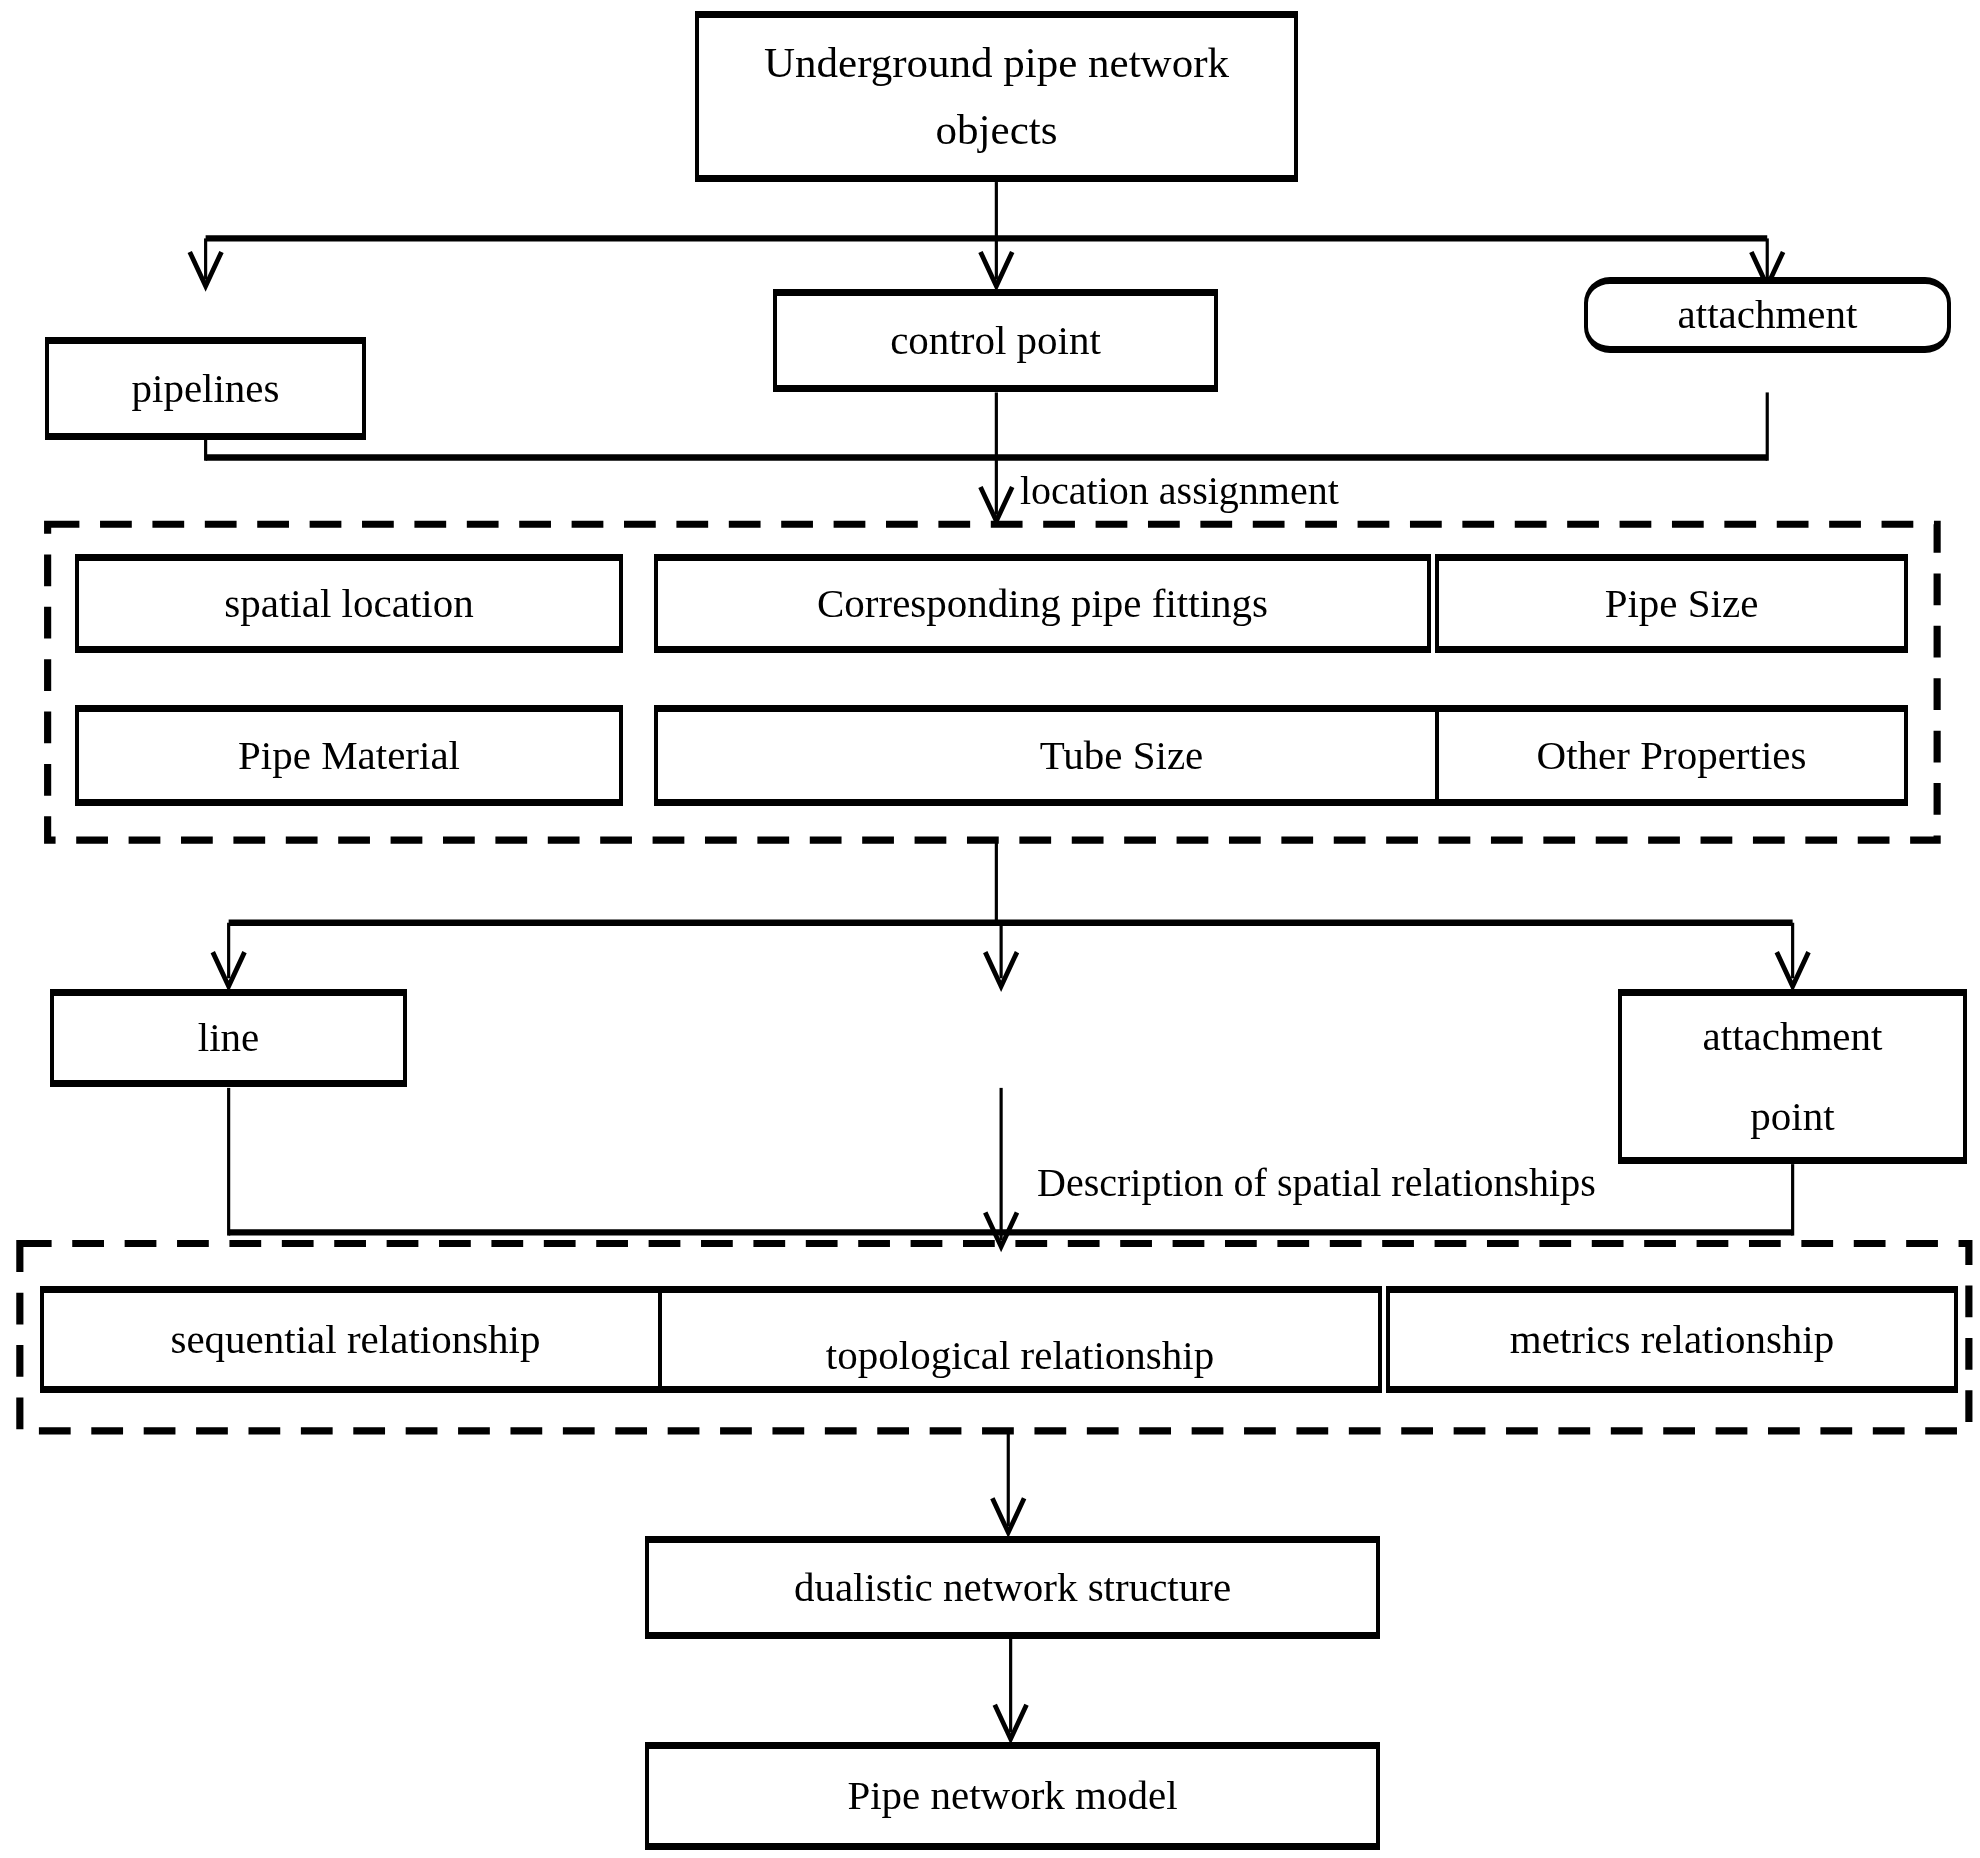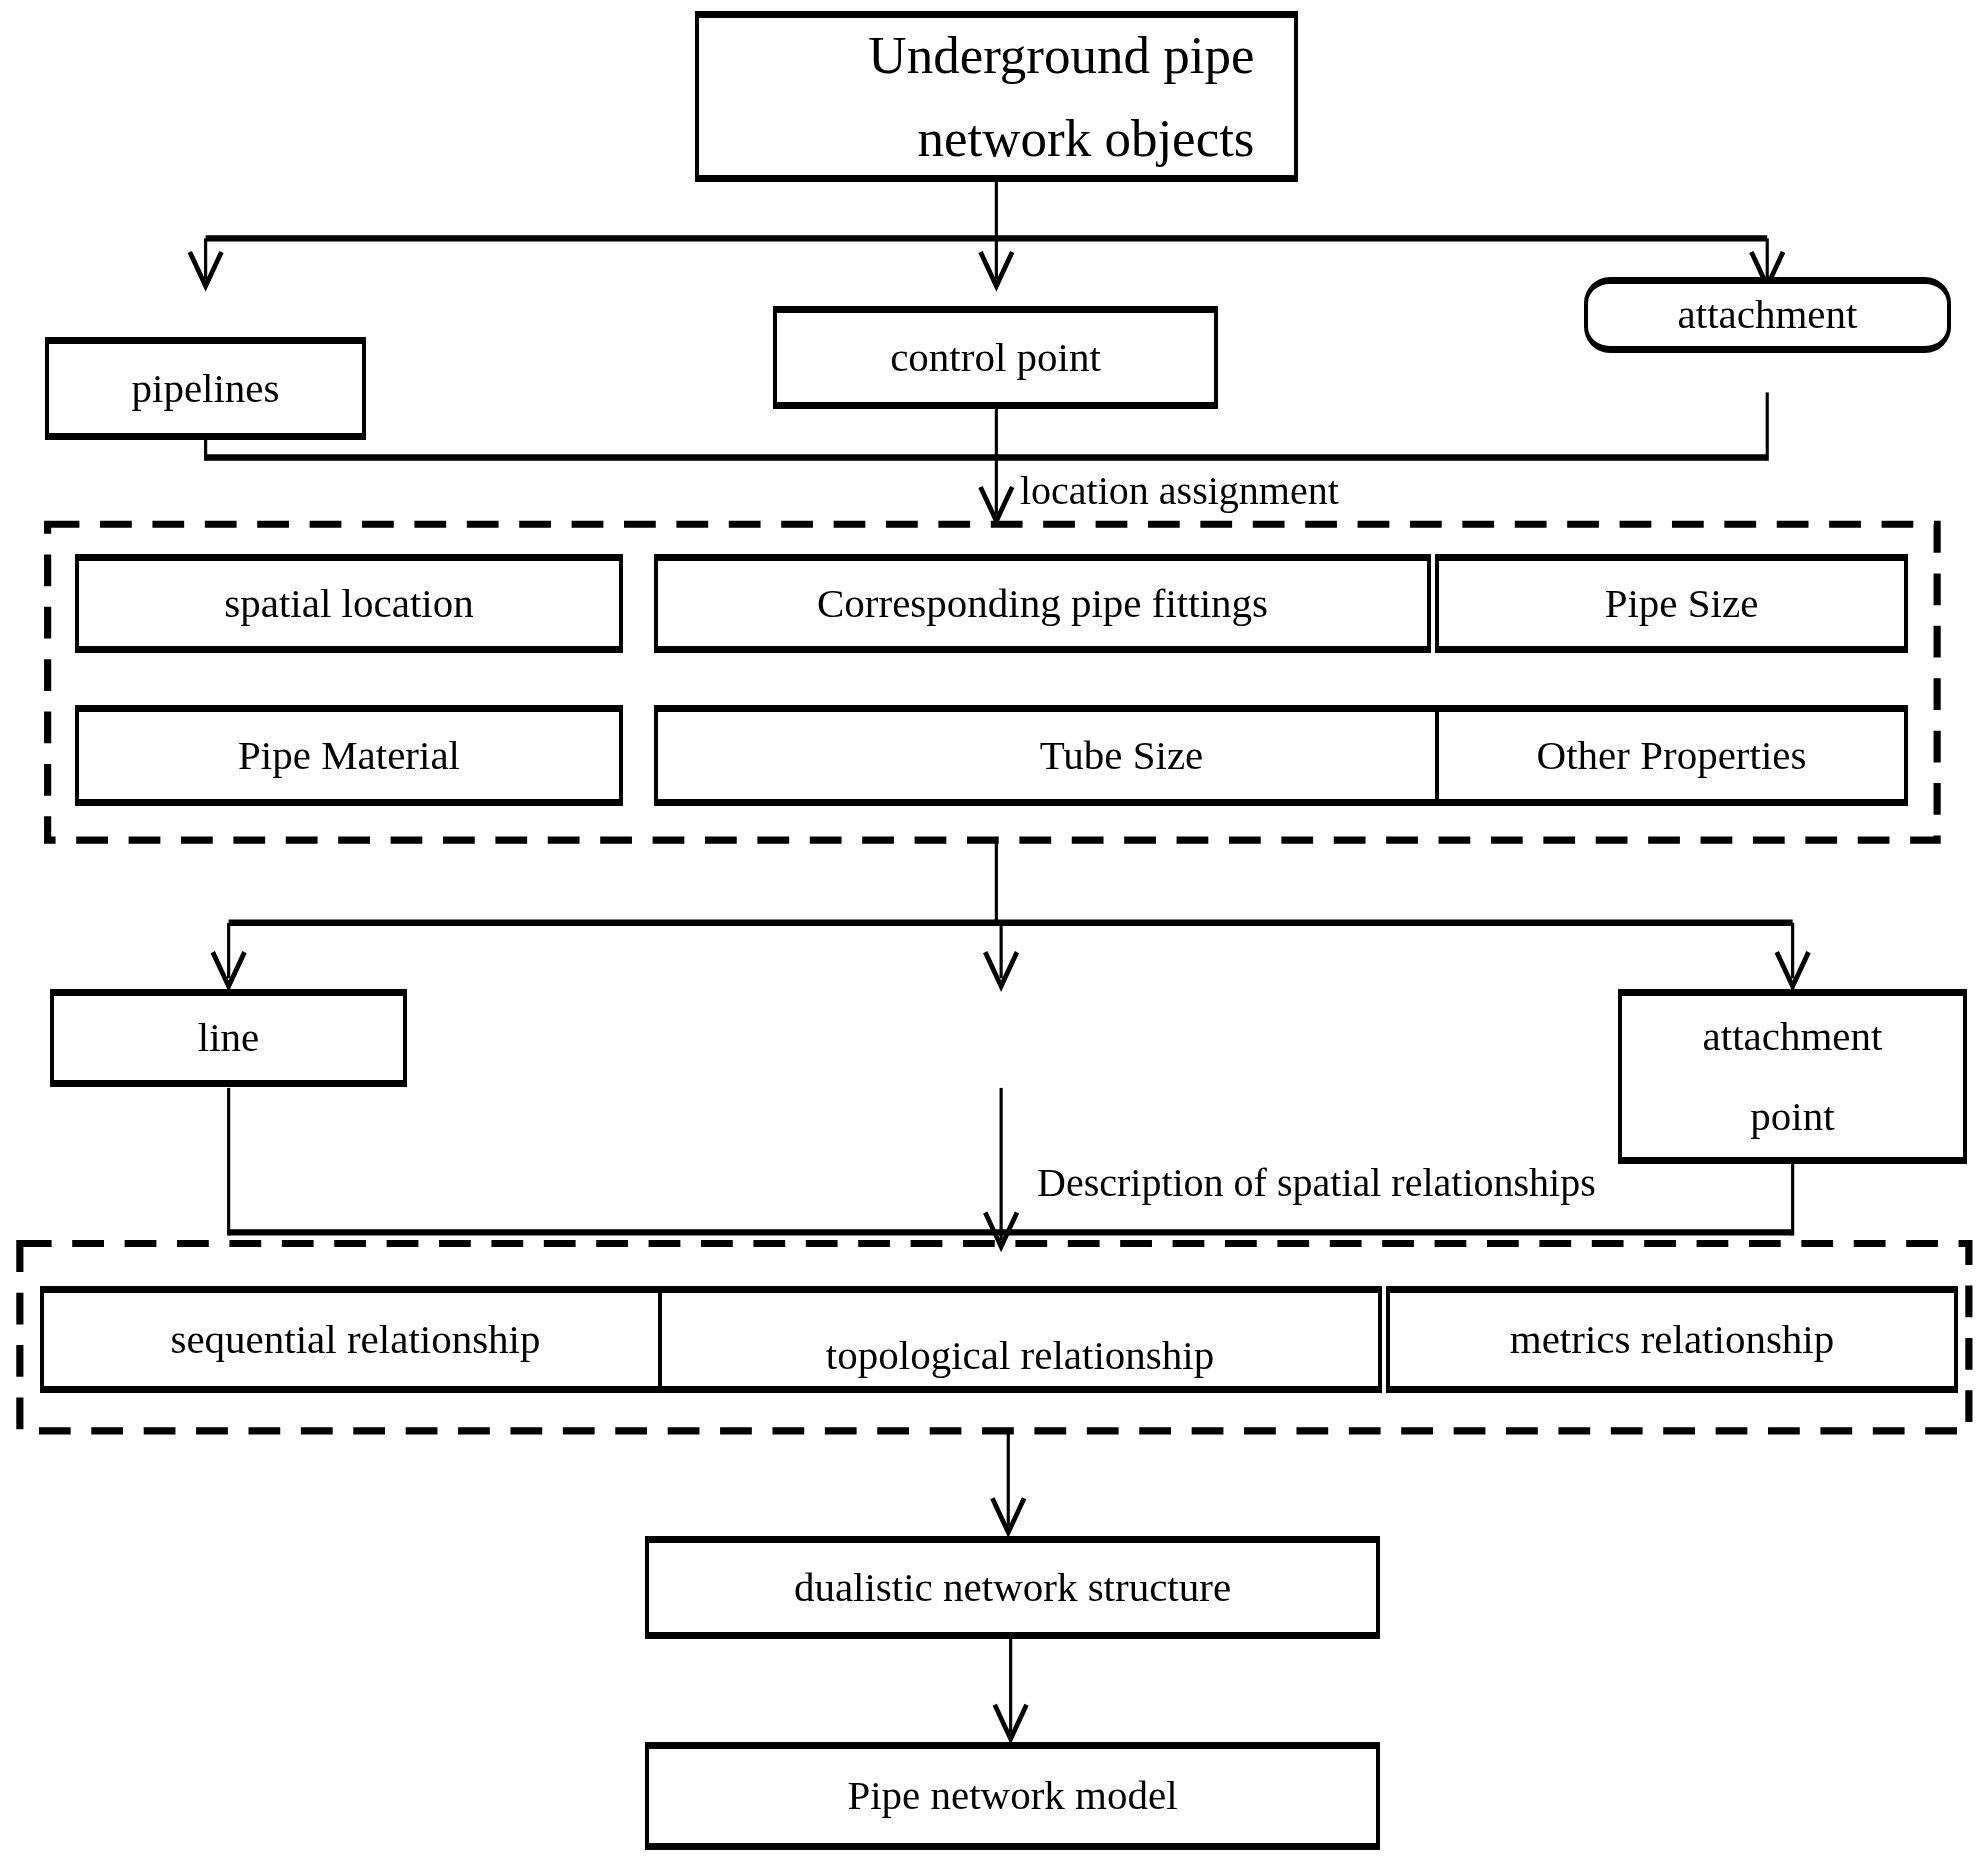--- a/index.html
+++ b/index.html
@@ -43,24 +43,24 @@
     position: absolute;
     font-size: 40px;
     line-height: 1.2;
     white-space: nowrap;
     z-index: 3;
     color: #000000;
   }
 
   
   #b-root        { left: 695px;  top: 11px;   width: 603px; height: 171px; }
-  #b-root .lbl   { font-size: 53px; max-width: 516px; line-height: 1.55; text-align: right; }
+  #b-root .lbl   { font-size: 43px; max-width: 516px; line-height: 1.55; }
 
   #b-pipelines   { left: 45px;   top: 289px;  width: 321px; height: 103px; margin-top: 48px; }
-  #b-control     { left: 773px;  top: 289px;  width: 445px; height: 103px; margin-top: 17px; }
+  #b-control     { left: 773px;  top: 289px;  width: 445px; height: 103px; }
   #b-attachment  { left: 1584px; top: 277px;  width: 367px; height: 76px; border-radius: 26px; }
 
   #b-spatial     { left: 75px;   top: 554px;  width: 548px; height: 99px; }
   #b-fittings    { left: 654px;  top: 554px;  width: 777px; height: 99px; }
   #b-pipesize    { left: 1435px; top: 554px;  width: 473px; height: 99px; padding-left: 20px; }
 
   #b-material    { left: 75px;   top: 705px;  width: 548px; height: 101px; }
   #b-tubesize    { left: 654px;  top: 705px;  width: 935px; height: 101px; }
   #b-otherprops  { left: 1435px; top: 705px;  width: 473px; height: 101px; }
 

